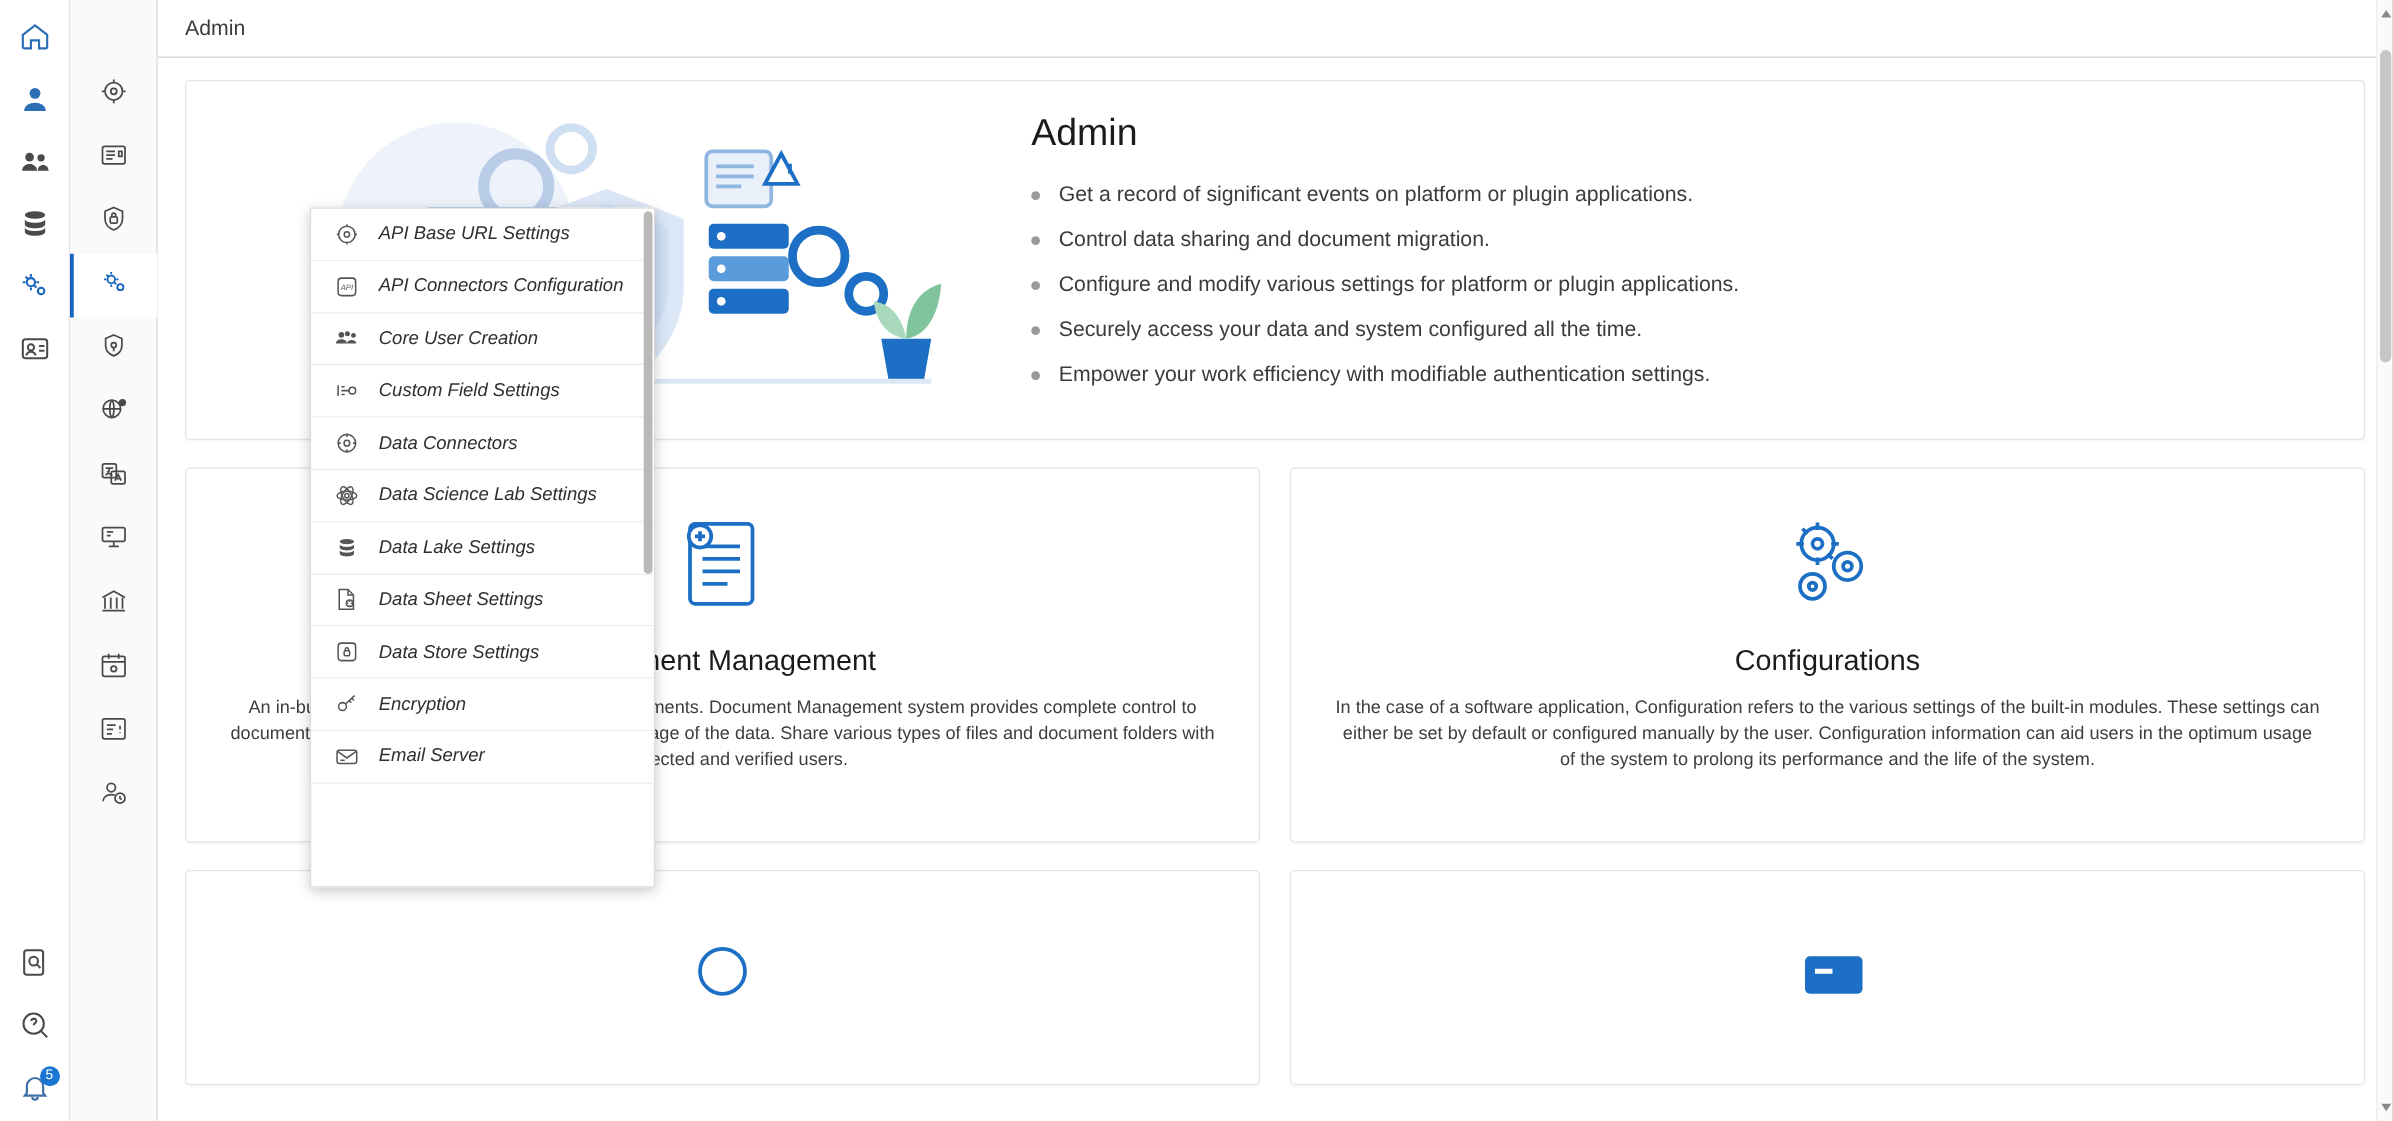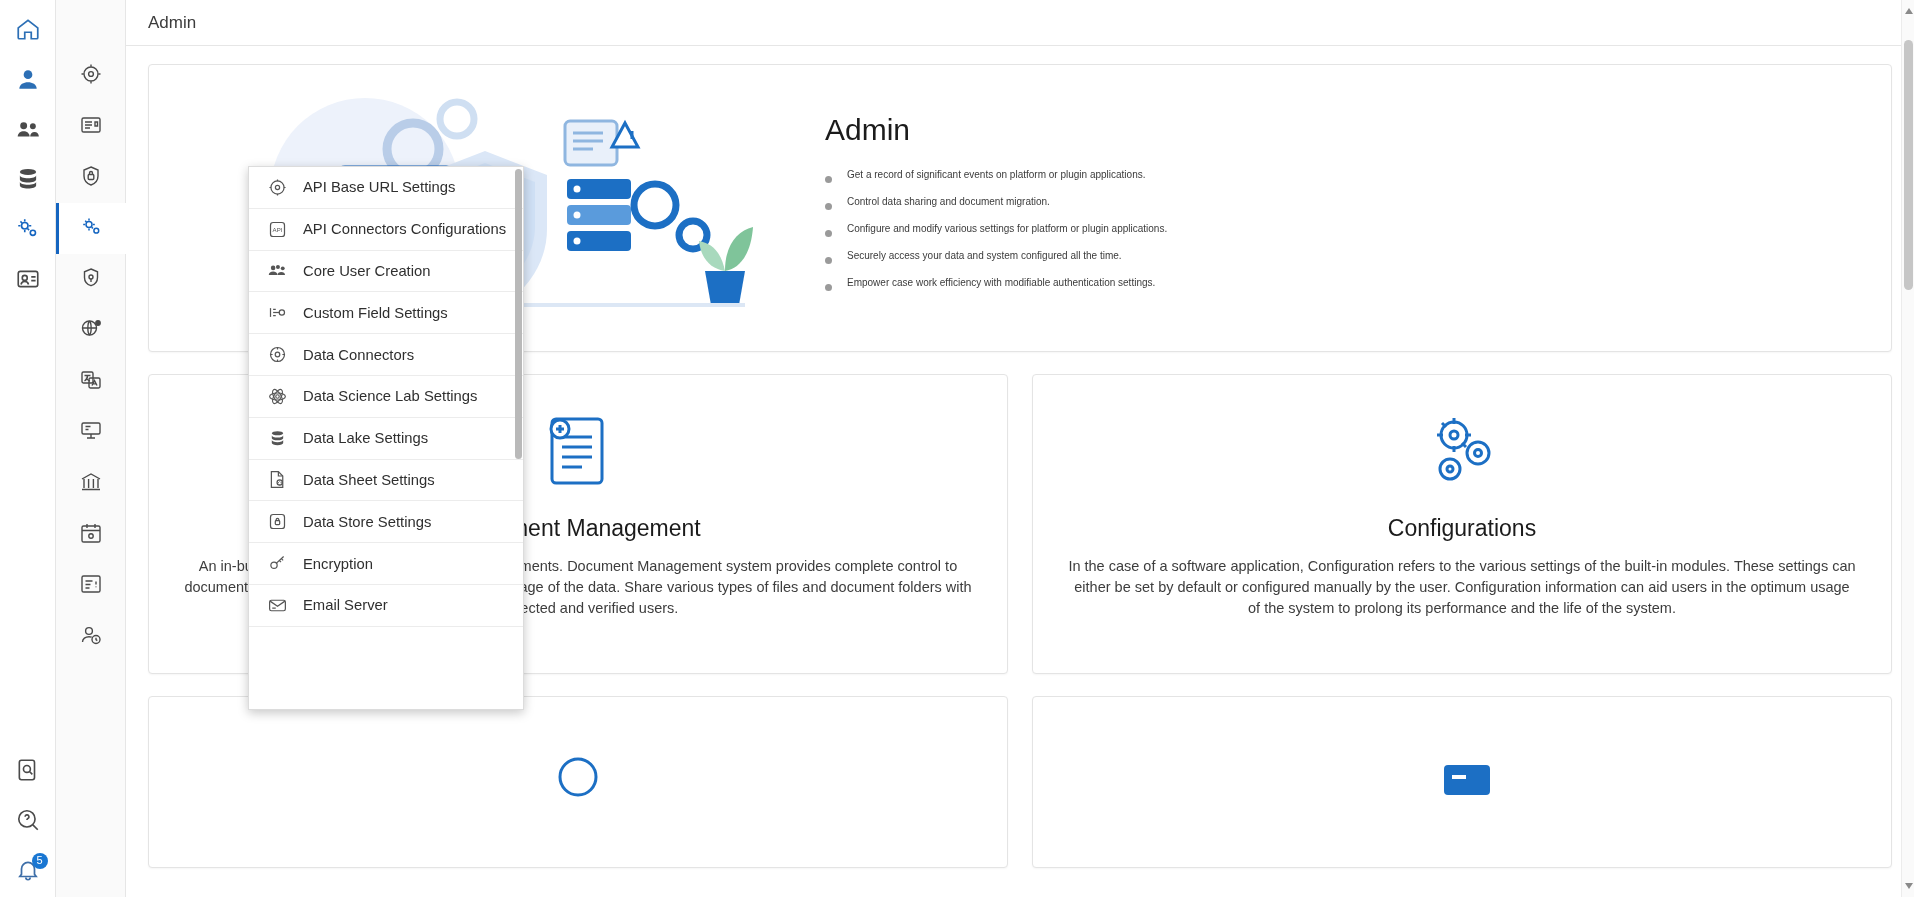--- a/index.html
+++ b/index.html
@@ -140,21 +140,21 @@
     font-size: 30px;
     font-weight: normal;
     color: #1b1b1b;
     margin: 0 0 22px 0;
   }
   .bullets { list-style: none; margin: 0; padding: 0; }
   .bullets li {
     position: relative;
     padding-left: 22px;
     margin-bottom: 16px;
-    font-size: 10px;
+    font-size: 17px;
     color: #3b3b3b;
   }
   .bullets li::before {
     content: "";
     position: absolute;
     left: 0; top: 7px;
     width: 7px; height: 7px;
     border-radius: 50%;
     background: #9a9a9a;
   }
@@ -198,20 +198,21 @@
     position: absolute;
     left: 122px;
     top: 166px;
     width: 276px;
     height: 544px;
     background: #ffffff;
     border: 1px solid #dcdcdc;
     box-shadow: 0 3px 10px rgba(0,0,0,0.22);
     overflow: hidden;
     z-index: 50;
+    font-style: italic;
   }
   .menu-scroll {
     height: 100%;
     overflow: hidden;
   }
   .menu-item {
     height: 41.8px;
     display: flex;
     align-items: center;
     padding: 0 14px 0 16px;
@@ -527,21 +528,21 @@
             <path d="M90 222 h470" stroke="#dce7f5" stroke-width="4"></path>
           </svg>
         </div>
         <div class="hero-text">
           <h1 class="hero-title">Admin</h1>
           <ul class="bullets">
             <li>Get a record of significant events on platform or plugin applications.</li>
             <li>Control data sharing and document migration.</li>
             <li>Configure and modify various settings for platform or plugin applications.</li>
             <li>Securely access your data and system configured all the time.</li>
-            <li>Empower case work efficiency with modifiable authentication settings.</li>
+            <li>Empower your work efficiency with modifiable authentication settings.</li>
           </ul>
         </div>
       </div>
 
       <div class="cards">
         <div class="card">
           <div class="card-icon">
             <svg viewBox="0 0 100 100" width="100" height="100" fill="none" stroke="#1c6fc4" stroke-width="3">
               <rect x="24" y="18" width="50" height="64" rx="4"></rect>
               <path d="M34 36h30M34 46h30M34 56h30M34 66h20"></path>
@@ -603,21 +604,21 @@
           <span>API Base URL Settings</span>
         </div>
 
         <div class="menu-item">
           <span class="menu-ico">
             <svg viewBox="0 0 24 24" fill="none" stroke="#555" stroke-width="1.4">
                 <rect x="4" y="4" width="16" height="16" rx="3"></rect>
                 <text x="12" y="15" font-size="7" fill="#555" stroke="none" text-anchor="middle" font-family="Liberation Sans">API</text>
               </svg>
           </span>
-          <span>API Connectors Configurations</span>
+          <span>API Connectors Configuration</span>
         </div>
 
         <div class="menu-item">
           <span class="menu-ico">
             <svg viewBox="0 0 24 24" fill="#555">
                 <circle cx="7" cy="9" r="2.6"></circle>
                 <circle cx="12.5" cy="8" r="2.3"></circle>
                 <circle cx="18" cy="9.5" r="2.2"></circle>
                 <path d="M2 17c0-2.6 2.2-4 5-4s5 1.4 5 4z"></path>
                 <path d="M12 17c0-2.2 1.9-3.4 4.3-3.4S20.6 14.8 20.6 17z"></path>

